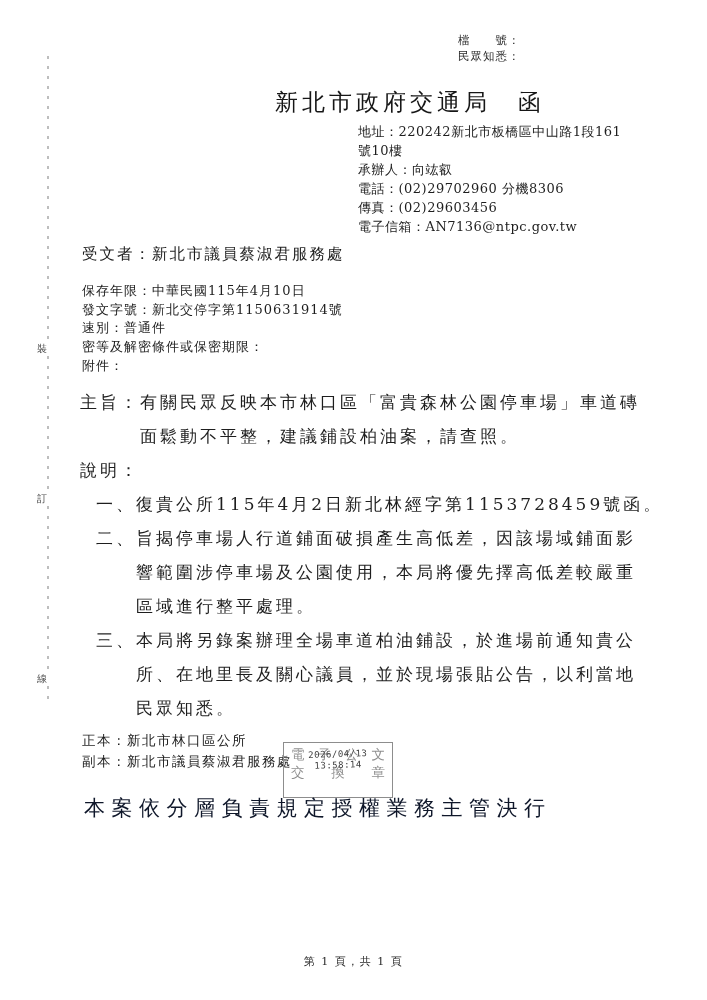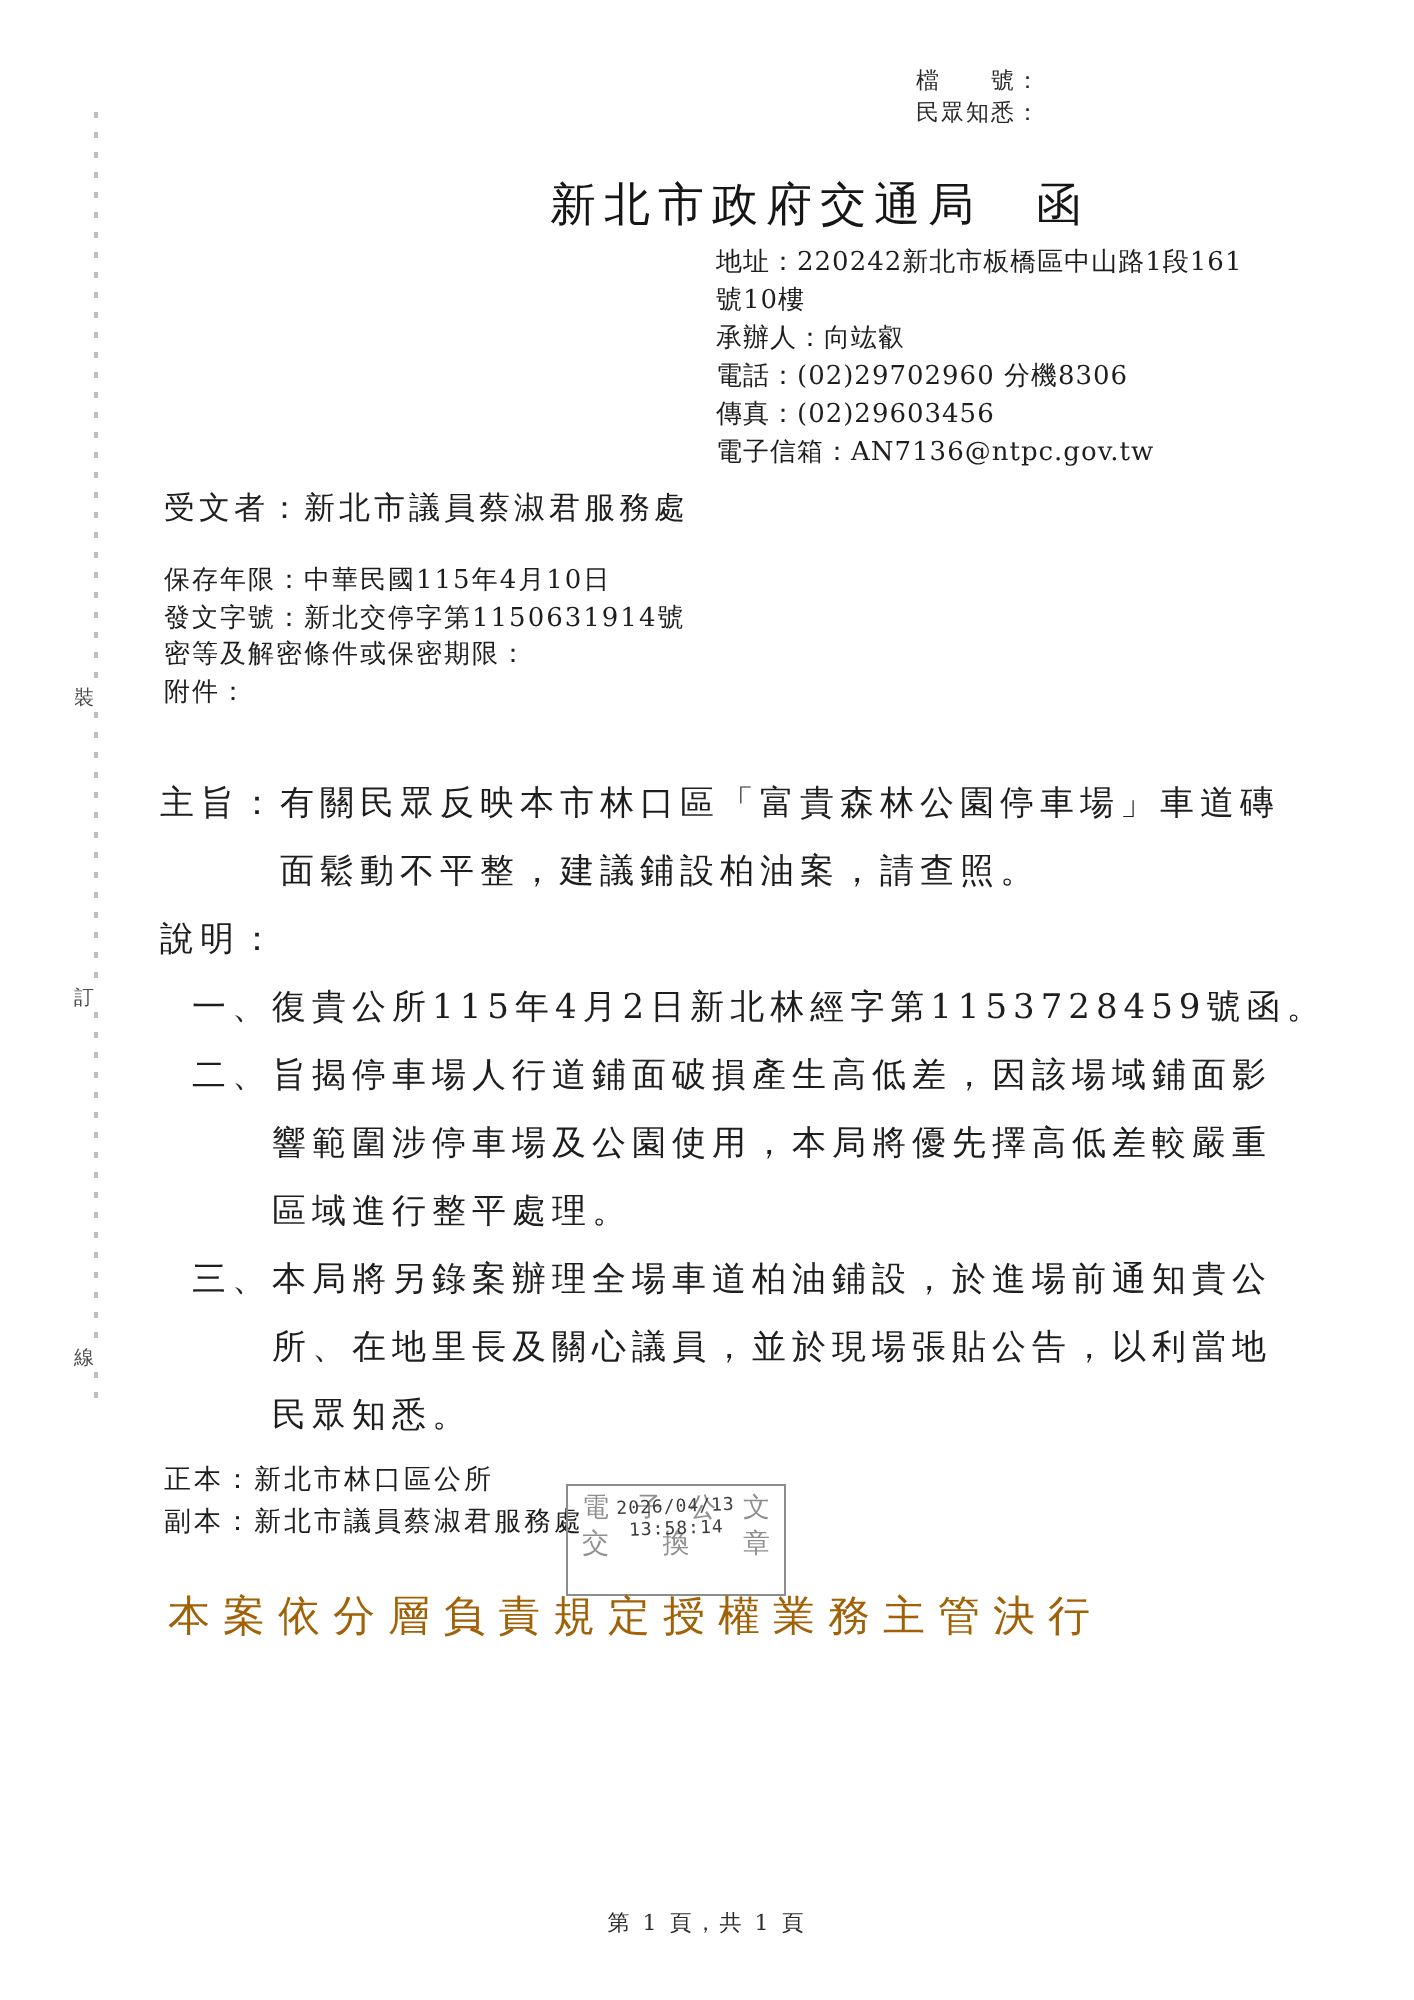--- a/index.html
+++ b/index.html
@@ -163,21 +163,21 @@
     letter-spacing: 0.5px;
   }
 
   .authorization {
     position: absolute;
     left: 84px;
     top: 794px;
     font-size: 21px;
     letter-spacing: 6.5px;
     white-space: nowrap;
-    color: #a16207;
+    color: #0f172a;
   }
 
   .page-footer {
     position: absolute;
     left: 0;
     top: 954px;
     width: 100%;
     text-align: center;
     font-size: 11px;
     letter-spacing: 1.5px;
@@ -208,20 +208,21 @@
     <div>電話：(02)29702960 分機8306</div>
     <div>傳真：(02)29603456</div>
     <div>電子信箱：AN7136@ntpc.gov.tw</div>
   </div>
 
   <div class="recipient">受文者：新北市議員蔡淑君服務處</div>
 
   <div class="meta-block">
     <div>保存年限：中華民國115年4月10日</div>
     <div>發文字號：新北交停字第1150631914號</div>
+    <div>速別：普通件</div>
     <div>密等及解密條件或保密期限：</div>
     <div>附件：</div>
   </div>
 
   <div class="subject-row body-text">
     <div class="subject-label">主旨：</div>
     <div>
       <div>有關民眾反映本市林口區「富貴森林公園停車場」車道磚</div>
       <div>面鬆動不平整，建議鋪設柏油案，請查照。</div>
     </div>

